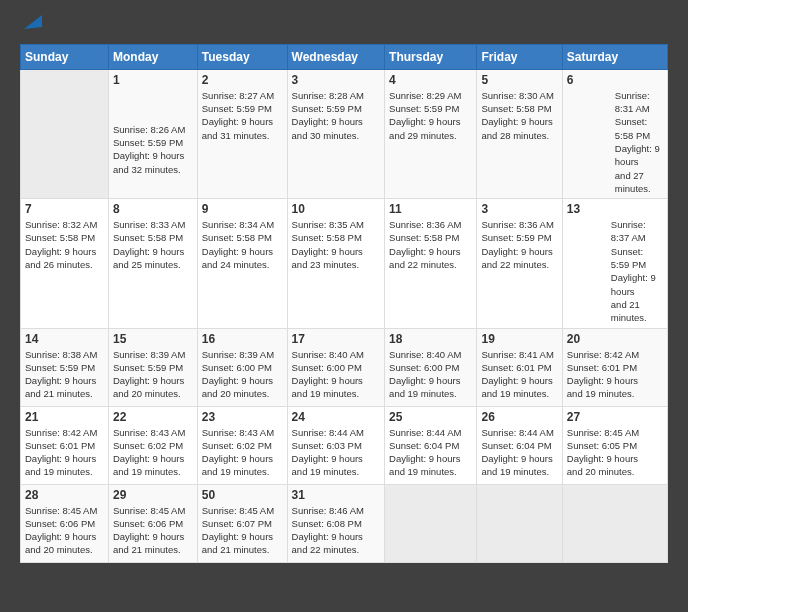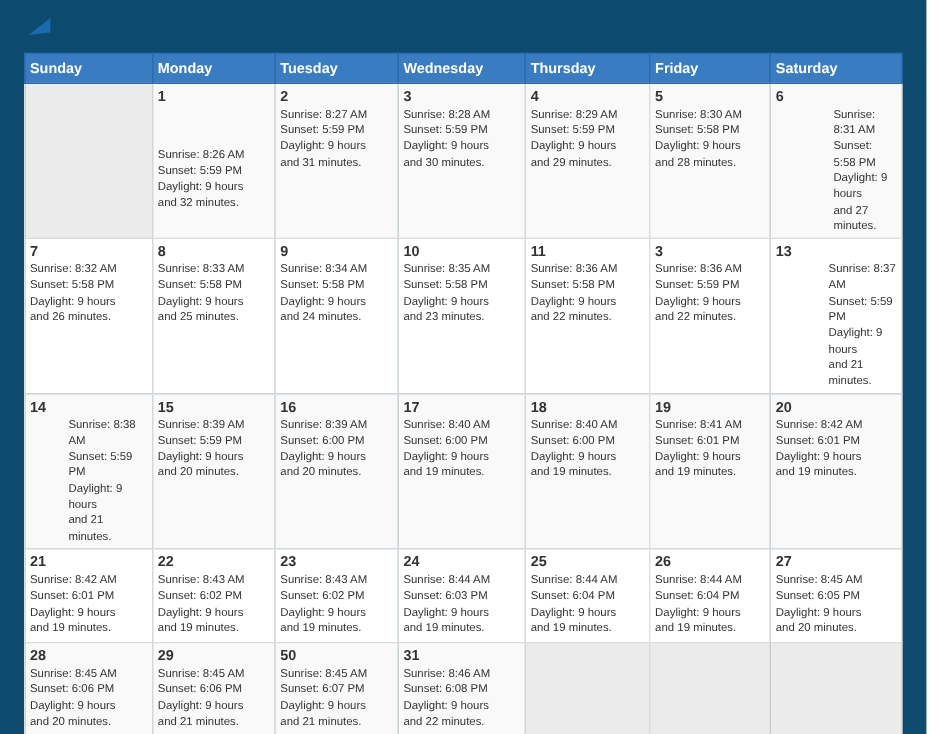--- a/index.html
+++ b/index.html
@@ -4,23 +4,23 @@
   <style>
     * { margin: 0; padding: 0; box-sizing: border-box; }
     body {
       font-family: Arial, sans-serif;
       background: #fff;
       width: 792px;
       height: 612px;
       overflow: hidden;
     }
     .page {
-      width: 772px;
+      width: 688px;
       height: 612px;
-      background: #0c4a6e;
+      background: #404040;
       padding: 16px 20px 10px 20px;
     }
     .header-area {
       display: flex;
       justify-content: space-between;
       align-items: flex-start;
       margin-bottom: 8px;
     }
     .logo {
       display: flex;
@@ -220,21 +220,21 @@
             <span class="day-number">13</span>
             <div class="day-info" style="white-space: pre-line; margin-left: 44px;">Sunrise: 8:37 AM
 Sunset: 5:59 PM
 Daylight: 9 hours
 and 21 minutes.</div>
           </td>
         </tr>
         <tr>
           <td>
             <span class="day-number">14</span>
-            <div class="day-info" style="white-space: pre-line; margin-left: 32px;">Sunrise: 8:38 AM
+            <div class="day-info" style="white-space: pre-line;">Sunrise: 8:38 AM
 Sunset: 5:59 PM
 Daylight: 9 hours
 and 21 minutes.</div>
           </td>
           <td>
             <span class="day-number">15</span>
             <div class="day-info" style="white-space: pre-line;">Sunrise: 8:39 AM
 Sunset: 5:59 PM
 Daylight: 9 hours
 and 20 minutes.</div>

